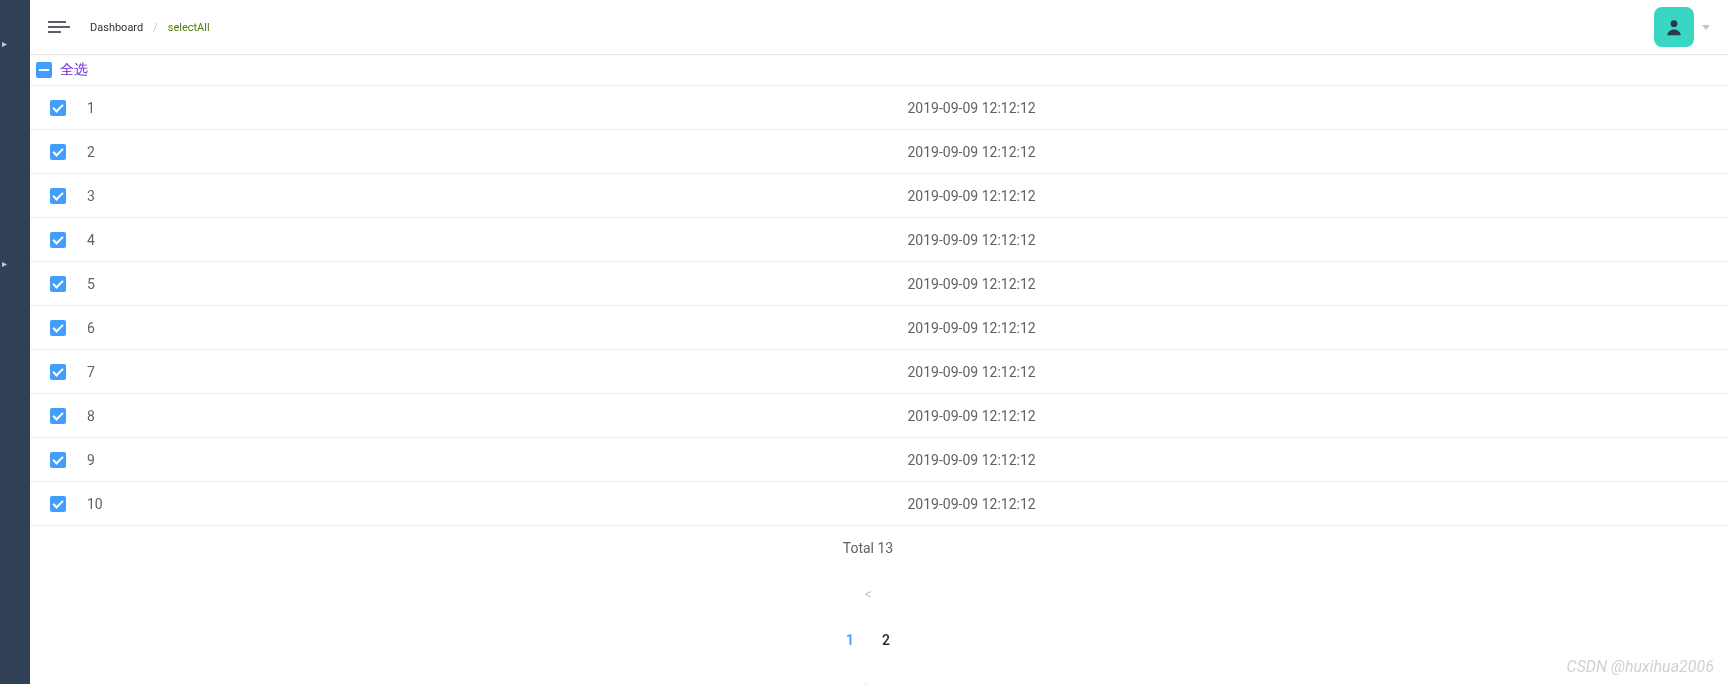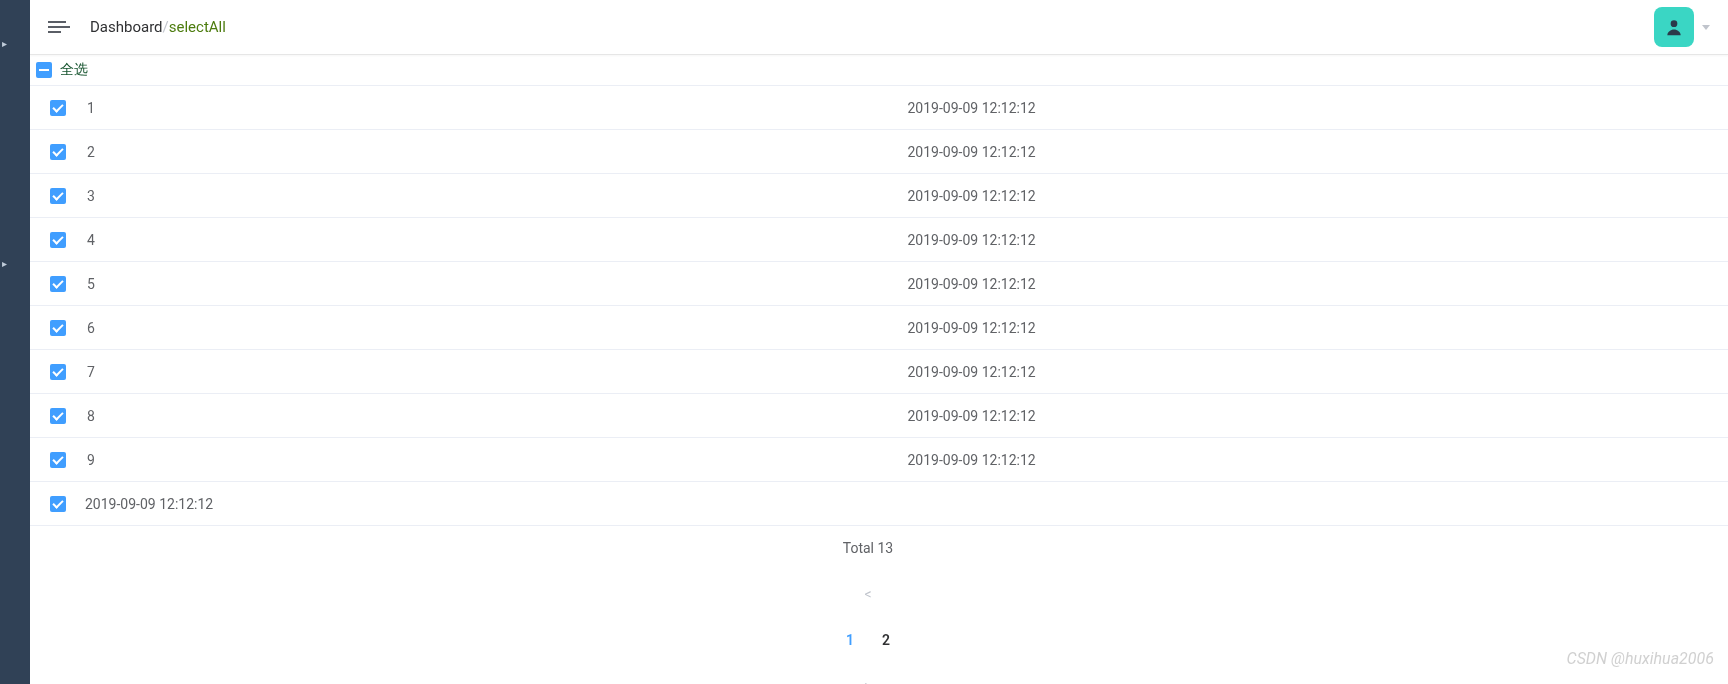--- a/index.html
+++ b/index.html
@@ -48,21 +48,21 @@
 .hamburger {
   width:22px; height:22px;
   display:flex; flex-direction:column; justify-content:center; gap:3px;
   cursor:pointer;
 }
 .hamburger span { height:2px; background:#5a5e66; display:block; }
 .hamburger span:nth-child(1){ width:80%; }
 .hamburger span:nth-child(2){ width:100%; }
 .hamburger span:nth-child(3){ width:60%; }
 
-.breadcrumb { display:flex; align-items:center; font-size:15px; }
+.breadcrumb { display:flex; align-items:center; gap:10px; font-size:11px; }
 .breadcrumb .bc-item { color:#303133; }
 .breadcrumb .sep { color:#c0c4cc; }
 .breadcrumb .bc-item.inactive { color:#4d7c0f; cursor:text; }
 
 .nav-right { margin-left:auto; display:flex; align-items:center; gap:8px;}
 .avatar {
   width:40px; height:40px; border-radius:8px;
   background:#3ad6c4;
   display:flex; align-items:center; justify-content:center;
   cursor:pointer;
@@ -84,21 +84,21 @@
   padding:6px 10px 6px 6px;
   font-size:14px;
 }
 .chk-indeterminate {
   width:16px; height:16px; border-radius:2px;
   background:#409eff; position:relative; cursor:pointer;
 }
 .chk-indeterminate::after {
   content:""; position:absolute; left:3px; right:3px; top:7px; height:2px; background:#fff;
 }
-.select-all-label { color:#14532d; cursor:pointer; }
+.select-all-label { color:#6d28d9; cursor:pointer; }
 
 
 .table { width:100%; border-top:1px solid #ebeef5; }
 .table-row {
   display:flex; align-items:center;
   min-height:44px;
   border-bottom:1px solid #ebeef5;
   font-size:14px;
   color:#606266;
 }
@@ -133,21 +133,21 @@
 .pg-total { color:#606266; }
 .pg-nav { color:#c0c4cc; cursor:pointer; font-size:14px; padding:0 4px; user-select:none; }
 .pg-num { cursor:pointer; min-width:18px; text-align:center; font-weight:600; }
 .pg-num.active { color:#409eff; }
 .pg-num.inactive { color:#303133; }
 
 
 .watermark {
   position:absolute;
   right:14px;
-  bottom:16px;
+  bottom:8px;
   color:rgba(120,120,120,0.35);
   font-size:16px;
   font-style:italic;
   pointer-events:none;
 }
 </style>
 </head>
 <body>
 
 <div class="layout">
@@ -251,20 +251,21 @@
               <div class="col-chk">
                 <span class="chk"></span>
               </div>
               <div class="col-id">9</div>
               <div class="col-time">2019-09-09 12:12:12</div>
             </div>
             <div class="table-row">
               <div class="col-chk">
                 <span class="chk"></span>
               </div>
+              <div class="col-id">10</div>
               <div class="col-time">2019-09-09 12:12:12</div>
             </div>
           </div>
       </div>
 
       <div class="pagination">
         <span class="pg-total">Total 13</span>
         <span class="pg-nav">&lt;</span>
         <span id="pg-pages" style="display: inline-flex; gap: 18px;">
             <span class="pg-num active">1</span>

